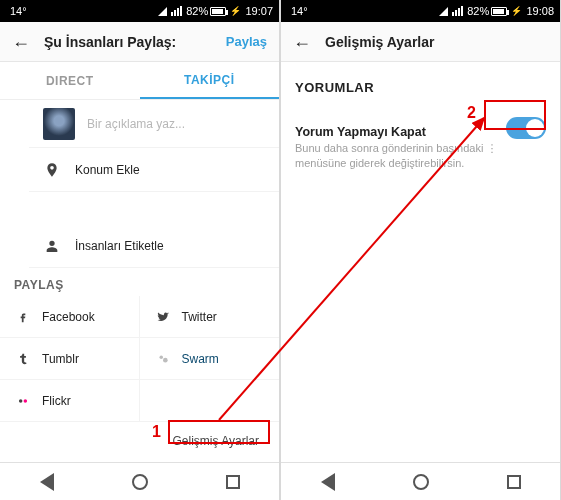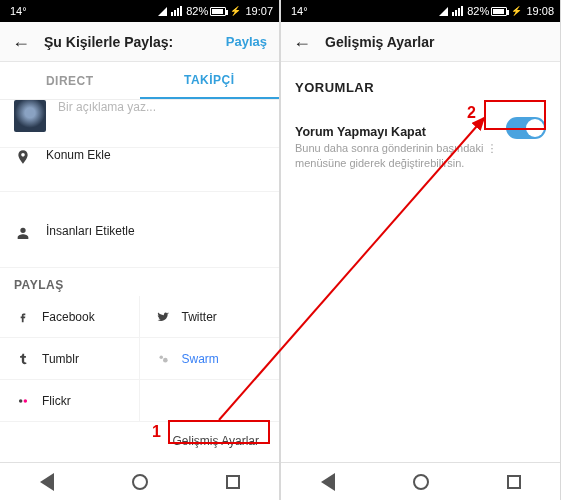--- a/index.html
+++ b/index.html
@@ -53,37 +53,37 @@
   .header .title { font-weight: 600; font-size: 14px; margin-left: 14px; flex:1; }
   .header .action { color:#33a0dd; font-weight:600; font-size:13px; }
 
   
   .tabs { display:flex; height:38px; border-bottom:1px solid #eee; }
   .tab  { flex:1; display:flex; align-items:center; justify-content:center;
           font-size:12px; font-weight:700; letter-spacing:.5px; color:#9a9a9a; }
   .tab.active { color:#33a0dd; border-bottom:2px solid #33a0dd; }
 
   
-  .row { display:flex; height:44px; padding:0 14px;
-         border-bottom:1px solid #f2f2f2; font-size:12px; }
+  .row { display:flex; align-items:center; height:44px; padding:0 14px;
+         border-bottom:1px solid #f2f2f2; font-size:12px;margin-left:29px; }
   .caption-row { height:48px; }
   .thumb { width:32px;height:32px;background:#2a3a50;border-radius:2px;margin-right:12px;
            background-image:radial-gradient(circle at 50% 40%, #8aa2c2 20%, #2a3a50 60%);}
   .placeholder { color:#b7b7b7; }
   .ico { width:18px;height:18px;margin-right:14px;display:flex;align-items:center;justify-content:center;}
   .ico svg{fill:#444;}
 
   .section-head { padding:10px 14px 4px; font-size:12px; font-weight:700; color:#666; letter-spacing:.5px;}
   .right .section-head { padding-top:18px; font-size:13px; color:#222; }
 
   .share-grid { display:grid; grid-template-columns:1fr 1fr; }
   .share-cell { display:flex; align-items:center; height:42px; padding:0 14px;
                 border-bottom:1px solid #f2f2f2; border-right:1px solid #f2f2f2; font-size:12px;}
   .share-cell:nth-child(2n){border-right:none;}
-  .share-cell.dis { color:#3b82f6; }
+  .share-cell.dis { color:#0c4a6e; }
   .share-cell .ico{margin-right:10px;}
 
   .adv-row { height:38px; display:flex; justify-content:flex-end; align-items:center;
              padding:0 14px; }
   .adv-btn { font-size:12px; color:#444; padding:4px 6px;}
 
   
   .setting-row { display:flex; align-items:flex-end; padding:0 14px; height:40px; font-size:12.5px; font-weight:600;}
   .setting-row .sp{flex:1;}
   .toggle { width:40px;height:22px;background:#4aa3df;border-radius:11px;position:relative;}
@@ -123,21 +123,21 @@
     <span style="width:16px;height:9px;border:1px solid #fff;position:relative;border-radius:1px;margin-left:2px;">
       <b style="position:absolute;right:-3px;top:2px;width:2px;height:5px;background:#fff;"></b>
       <b style="position:absolute;left:1px;top:1px;bottom:1px;width:80%;background:#fff;"></b>
     </span>
     <span style="font-size:9px">⚡</span>
     <span>19:07</span>
   </div>
 
   <div class="header">
     <span style="font-size:18px;">←</span>
-    <span class="title">Şu Kişilerle Paylaş:</span>
+    <span class="title">Şu İnsanları Paylaş:</span>
     <span class="action">Paylaş</span>
   </div>
 
   <div class="tabs">
     <div class="tab">DIRECT</div>
     <div class="tab active">TAKİPÇİ</div>
   </div>
 
   <div class="row caption-row">
     <div class="thumb"></div>

